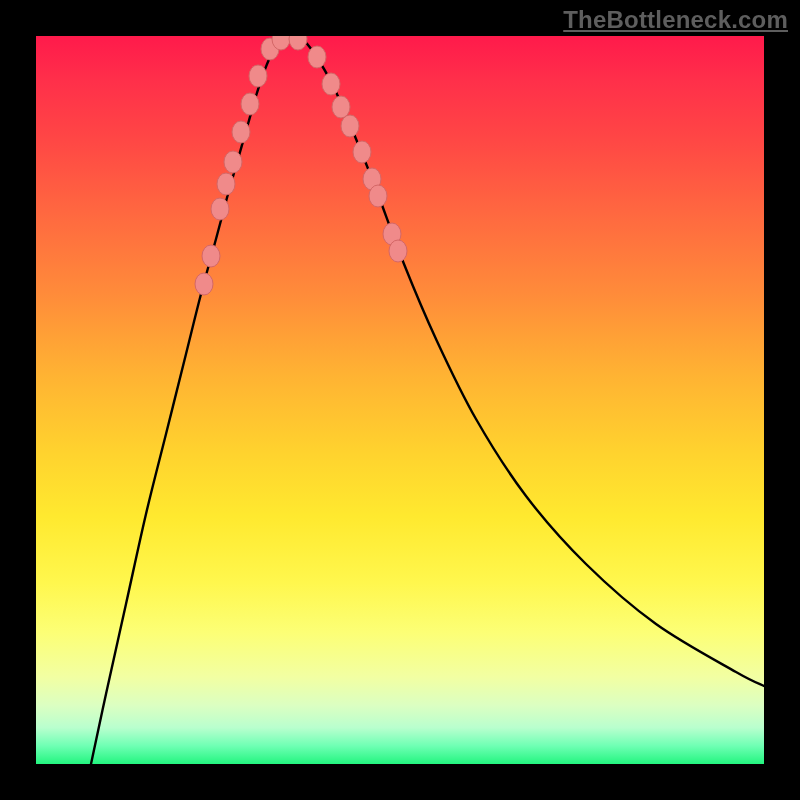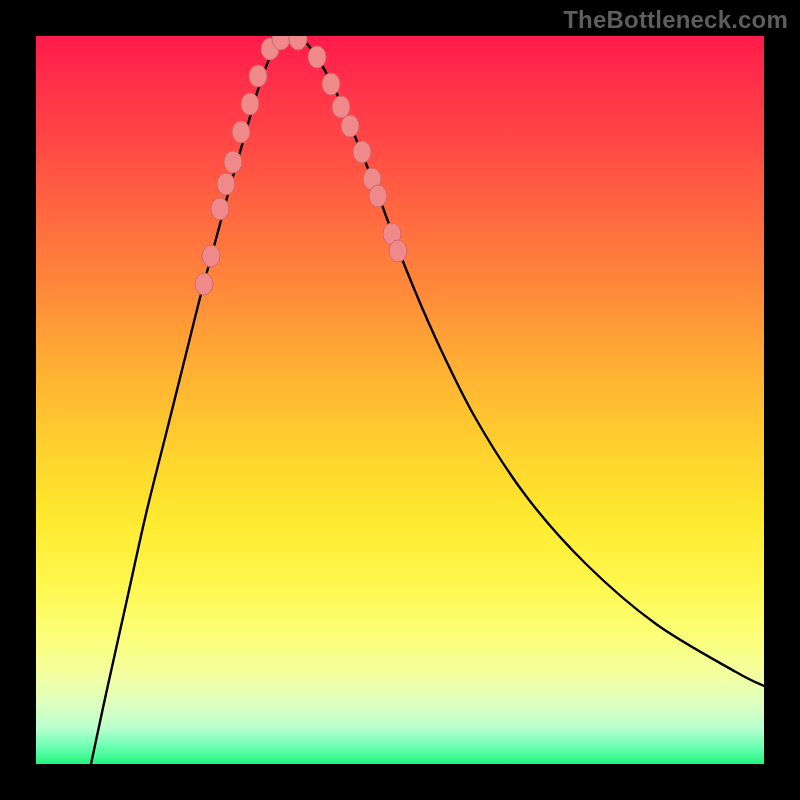--- a/index.html
+++ b/index.html
@@ -51,20 +51,21 @@
   }
   .watermark {
     position: absolute;
     top: 6px;
     right: 12px;
     font-size: 24px;
     font-weight: 600;
     color: #5e5e5e;
     letter-spacing: 0.2px;
     user-select: none;
+    text-decoration: underline;
   }
   svg {
     position: absolute;
     inset: 0;
   }
 </style>
 </head>
 <body>
 
 <div class="frame">

